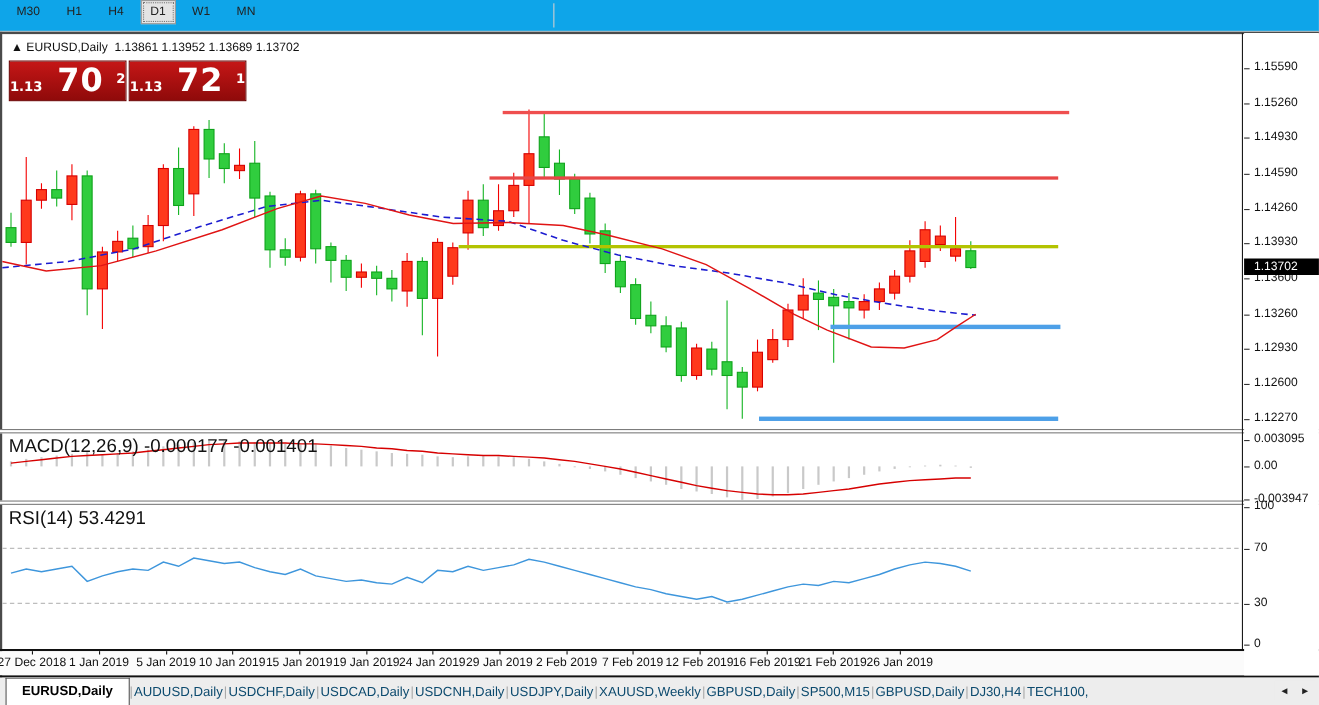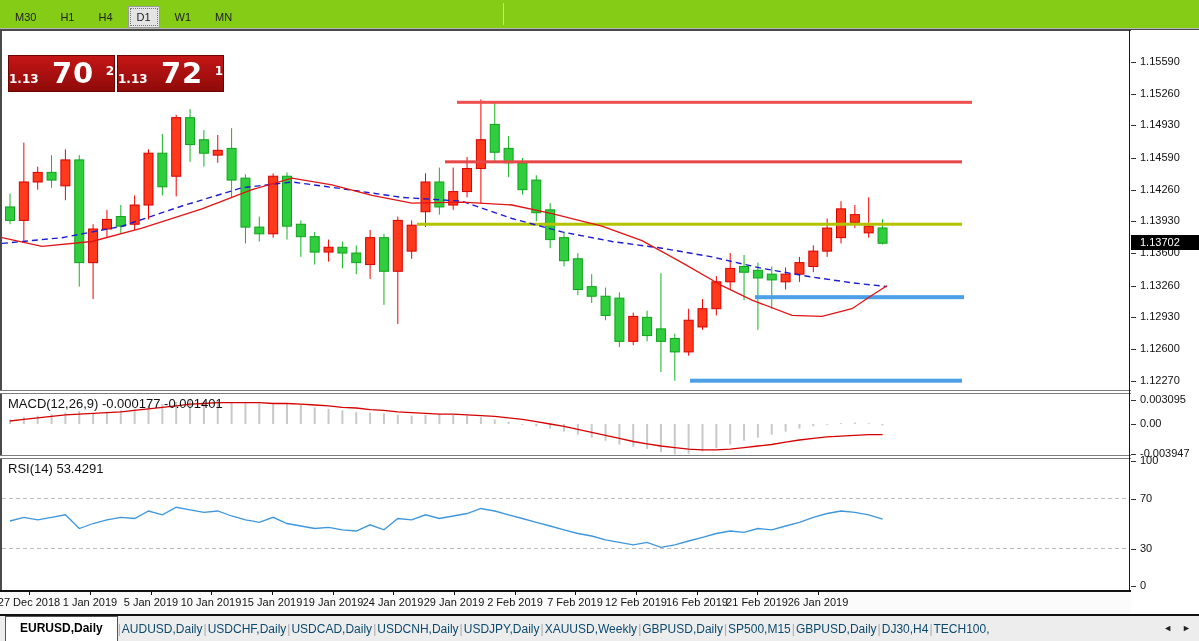--- a/index.html
+++ b/index.html
@@ -2,21 +2,21 @@
 <html><head>
 <meta charset="utf-8">
 <style>
   * { margin:0; padding:0; box-sizing:border-box; }
   html,body { width:1199px; height:641px; overflow:hidden; background:#fff;
     font-family:"Liberation Sans", sans-serif; }
   #app { position:relative; width:1199px; height:641px; background:#fff; }
 
   
   #toolbar { position:absolute; left:0; top:0; width:1199px; height:29px;
-    background:#84cc16; border-bottom:1px solid #b7b7b7; display:flex; align-items:flex-end; }
+    background:#0ea5e9; border-bottom:1px solid #b7b7b7; display:flex; align-items:flex-start; }
   .tf-btn { font-size:11px; color:#222; padding:4px 8px; margin-left:6px; border:1px solid transparent;
     cursor:default; }
   .tf-btn.active { background:#e4e4e4; border:1px solid #9a9a9a; outline:1px dotted #777; outline-offset:-3px; }
   .tb-sep2 { position:absolute; left:503px; top:3px; width:1px; height:22px; background:#cfcfcf; }
 
   
   #chartwin { position:absolute; left:0; top:29px; width:1199px; height:587px;
     border-left:2px solid #4a4a4a; border-top:2px solid #4a4a4a; background:#fff; }
   #title { position:absolute; left:8px; top:6px; font-size:11px; color:#111; white-space:pre; }
 
@@ -46,21 +46,21 @@
     border-top:1px solid #7c7c7c; border-bottom:1px solid #7c7c7c; background:#fff; }
   #vsep { position:absolute; left:1129px; top:30px; width:1px; height:561px; background:#1a1a1a; }
   #chart-bottom-line { position:absolute; left:0; top:590px; width:1199px; height:2px; background:#111; }
   #date-strip { position:absolute; left:0; top:592px; width:1199px; height:22px; background:#fbfbfb; }
   .date-label { position:absolute; top:4px; font-size:11px; color:#111; transform:translateX(-50%); white-space:nowrap; }
   .date-tick { position:absolute; top:0; width:1px; height:3px; background:#111; }
   #win-bottom { position:absolute; left:0; top:614px; width:1199px; height:2px; background:#111; }
 
   svg.pane { position:absolute; left:2px; }
 
-  .ind-label { position:absolute; left:8px; font-size:13px; color:#111; }
+  .ind-label { position:absolute; left:8px; font-size:17px; color:#111; }
 
   
   #axis { position:absolute; left:1131px; top:30px; width:68px; height:584px; background:#fff; }
   .ax-label { position:absolute; left:9px; font-size:11px; color:#111; white-space:nowrap; }
   .ax-tick { position:absolute; left:0; width:5px; height:1px; background:#333; }
   #price-tag { position:absolute; left:0; width:68px; height:15px; background:#000; color:#fff;
     font-size:11px; line-height:15px; padding-left:9px; }
 
   
   #tabbar { position:absolute; left:0; top:616px; width:1199px; height:25px; background:#ededed;
@@ -83,20 +83,21 @@
         <div class="tf-btn">H1</div>
         <div class="tf-btn">H4</div>
         <div class="tf-btn active">D1</div>
         <div class="tf-btn">W1</div>
         <div class="tf-btn">MN</div>
       </div>
     <div class="tb-sep2"></div>
   </div>
 
   <div id="chartwin">
+    <div id="title">▲ EURUSD,Daily  1.13861 1.13952 1.13689 1.13702</div>
 
     <div id="tpanel">
       <div id="tp-row2">
         <div class="big-quote">
           <span class="bq-small">1.13</span>
           <span class="bq-big">70</span>
           <span class="bq-sup">2</span>
         </div>
         <div class="big-quote">
           <span class="bq-small">1.13</span>

